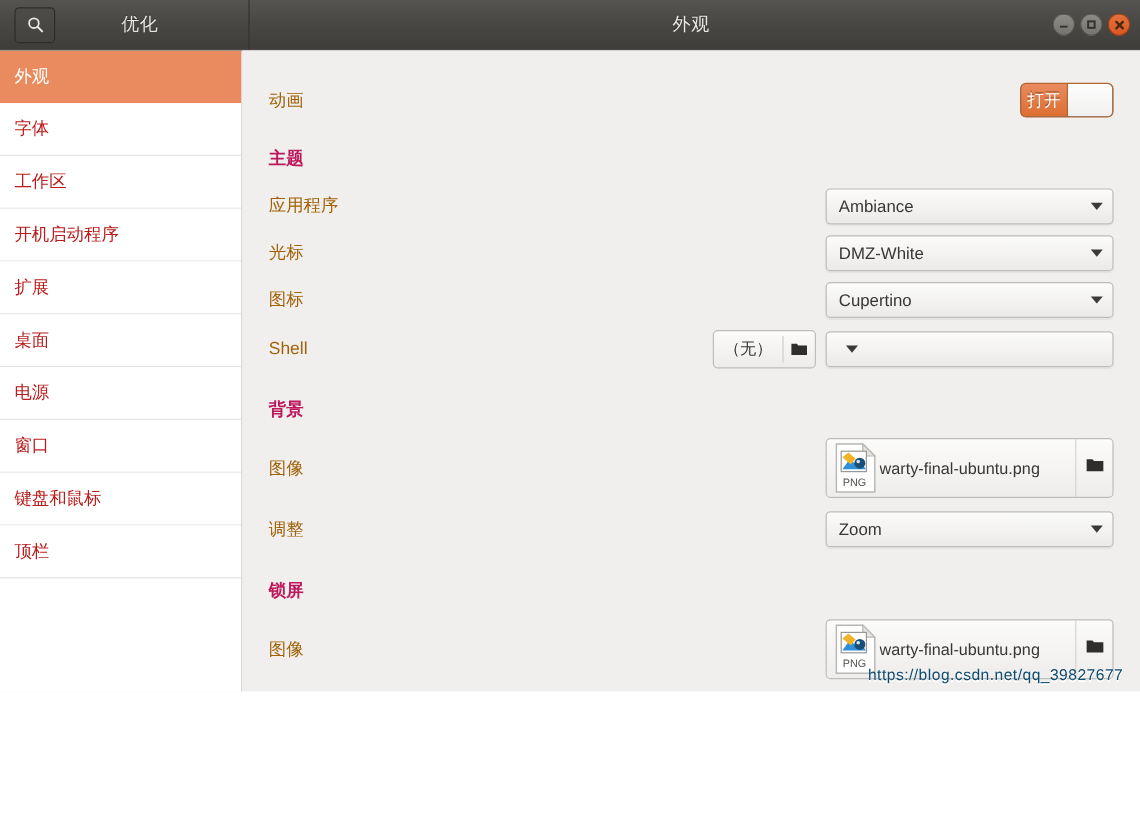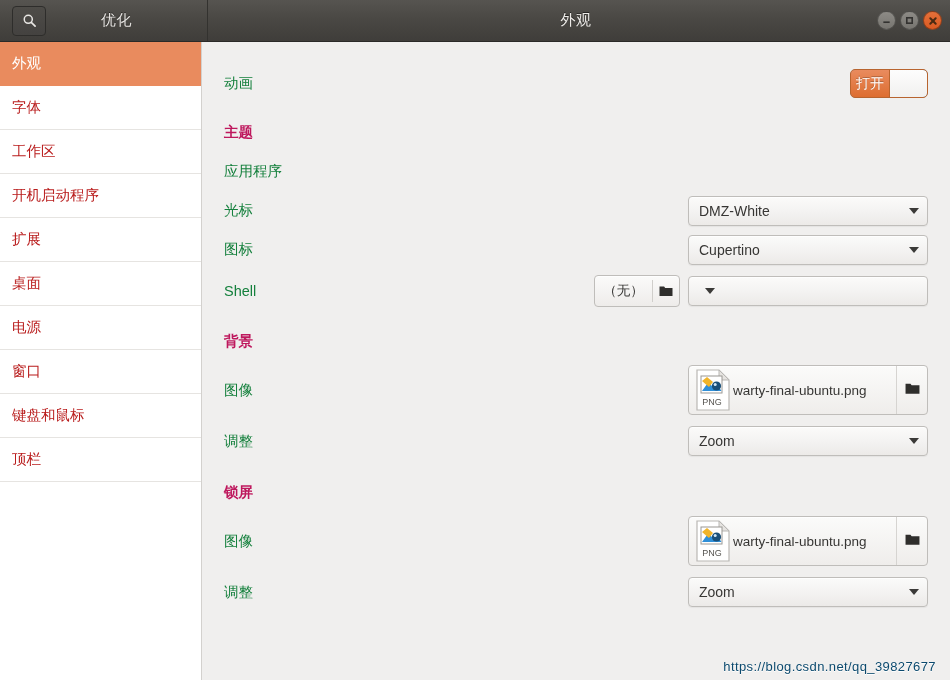--- a/index.html
+++ b/index.html
@@ -6,21 +6,21 @@
 
   html, body {
     width: 950px;
     height: 700px;
     overflow: hidden;
     font-family: "Liberation Sans", "DejaVu Sans", sans-serif;
   }
 
   #app {
     width: 950px;
-    height: 680px;
+    height: 576px;
     position: relative;
     background: #f0efee;
     display: flex;
     flex-direction: column;
   }
 
   
   .titlebar {
     height: 42px;
     flex: 0 0 42px;
@@ -154,21 +154,21 @@
 
   .row {
     display: flex;
     align-items: center;
     min-height: 39px;
     position: relative;
   }
 
   .row-label {
     font-size: 14.5px;
-    color: #15803d;
+    color: #a16207;
     flex: 0 0 auto;
   }
   .row-label.group {
     font-weight: bold;
     color: #be185d;
   }
   .row-ctl {
     margin-left: auto;
     display: flex;
     align-items: center;
@@ -419,20 +419,26 @@
       </div>
 
       <div class="spacer-h"></div>
 
       <div class="row">
         <div class="row-label group">主题</div>
       </div>
 
       <div class="row">
         <div class="row-label">应用程序</div>
+        <div class="row-ctl">
+          <div class="combo">
+            <span class="cval">Ambiance</span>
+            <span class="arrow"></span>
+          </div>
+        </div>
       </div>
 
       <div class="row">
         <div class="row-label">光标</div>
         <div class="row-ctl">
           <div class="combo">
             <span class="cval">DMZ-White</span>
             <span class="arrow"></span>
           </div>
         </div>

